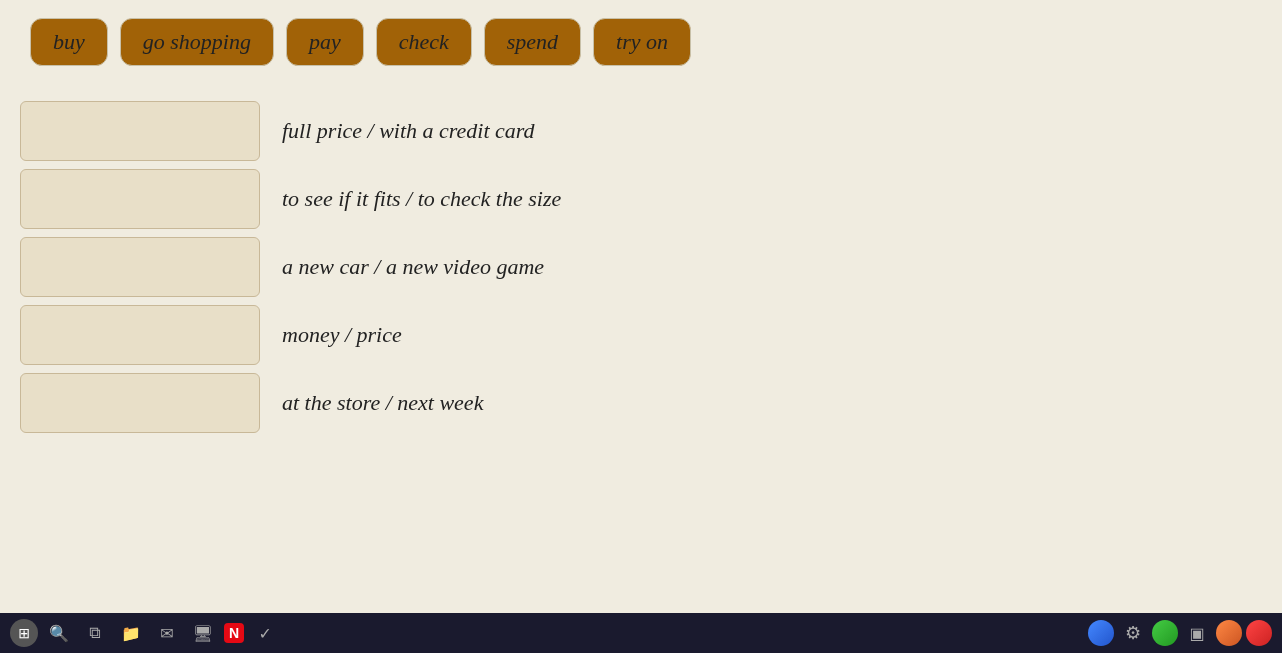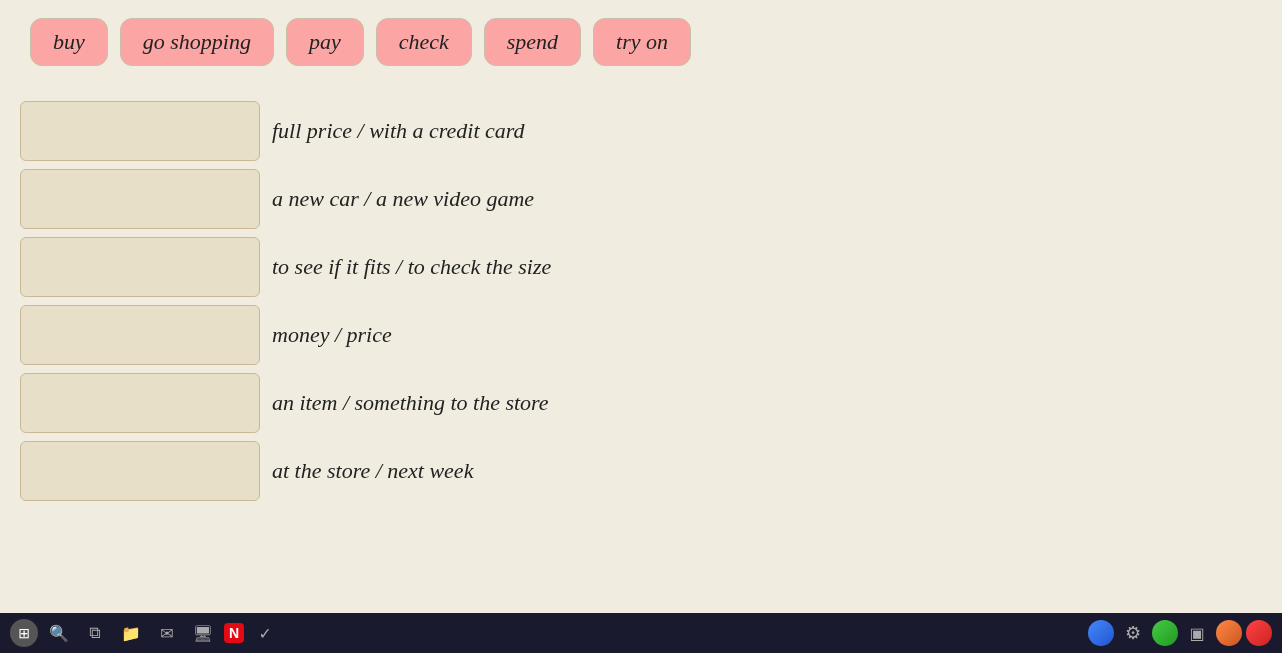--- a/index.html
+++ b/index.html
@@ -19,42 +19,42 @@
 
     .top-section {
       padding: 18px 30px 15px 30px;
       display: flex;
       flex-wrap: wrap;
       gap: 12px;
       align-items: center;
     }
 
     .word-chip {
-      background-color: #fca5a5;
+      background-color: #a16207;
       border: 1.5px solid #c8c0a8;
       border-radius: 12px;
       padding: 10px 22px;
       font-size: 22px;
       font-style: italic;
       cursor: pointer;
       color: #222;
       font-family: Georgia, serif;
     }
 
     .main-content {
       padding: 20px 30px 20px 20px;
       display: flex;
       flex-direction: column;
       gap: 0px;
     }
 
     .match-row {
       display: flex;
       align-items: center;
-      gap: 12px;
+      gap: 22px;
       margin-bottom: 8px;
     }
 
     .answer-box {
       width: 240px;
       height: 60px;
       background-color: #e8dfc8;
       border: 1.5px solid #c8b898;
       border-radius: 6px;
       flex-shrink: 0;
@@ -170,37 +170,33 @@
 
 <div class="main-content">
 
   <div class="match-row">
     <div class="answer-box"></div>
     <span class="match-text">full price / with a credit card</span>
   </div>
 
   <div class="match-row">
     <div class="answer-box"></div>
+    <span class="match-text">to see if it fits / to check the size</span>
+  </div>
+
+  <div class="match-row">
+    <div class="answer-box"></div>
     <span class="match-text">a new car / a new video game</span>
   </div>
 
   <div class="match-row">
     <div class="answer-box"></div>
-    <span class="match-text">to see if it fits / to check the size</span>
-  </div>
-
-  <div class="match-row">
-    <div class="answer-box"></div>
     <span class="match-text">money / price</span>
   </div>
 
-  <div class="match-row">
-    <div class="answer-box"></div>
-    <span class="match-text">an item / something to the store</span>
-  </div>
 
   <div class="match-row">
     <div class="answer-box"></div>
     <span class="match-text">at the store / next week</span>
   </div>
 
 </div>
 
 <div class="taskbar">
   <div class="tb-search">⊞</div>

